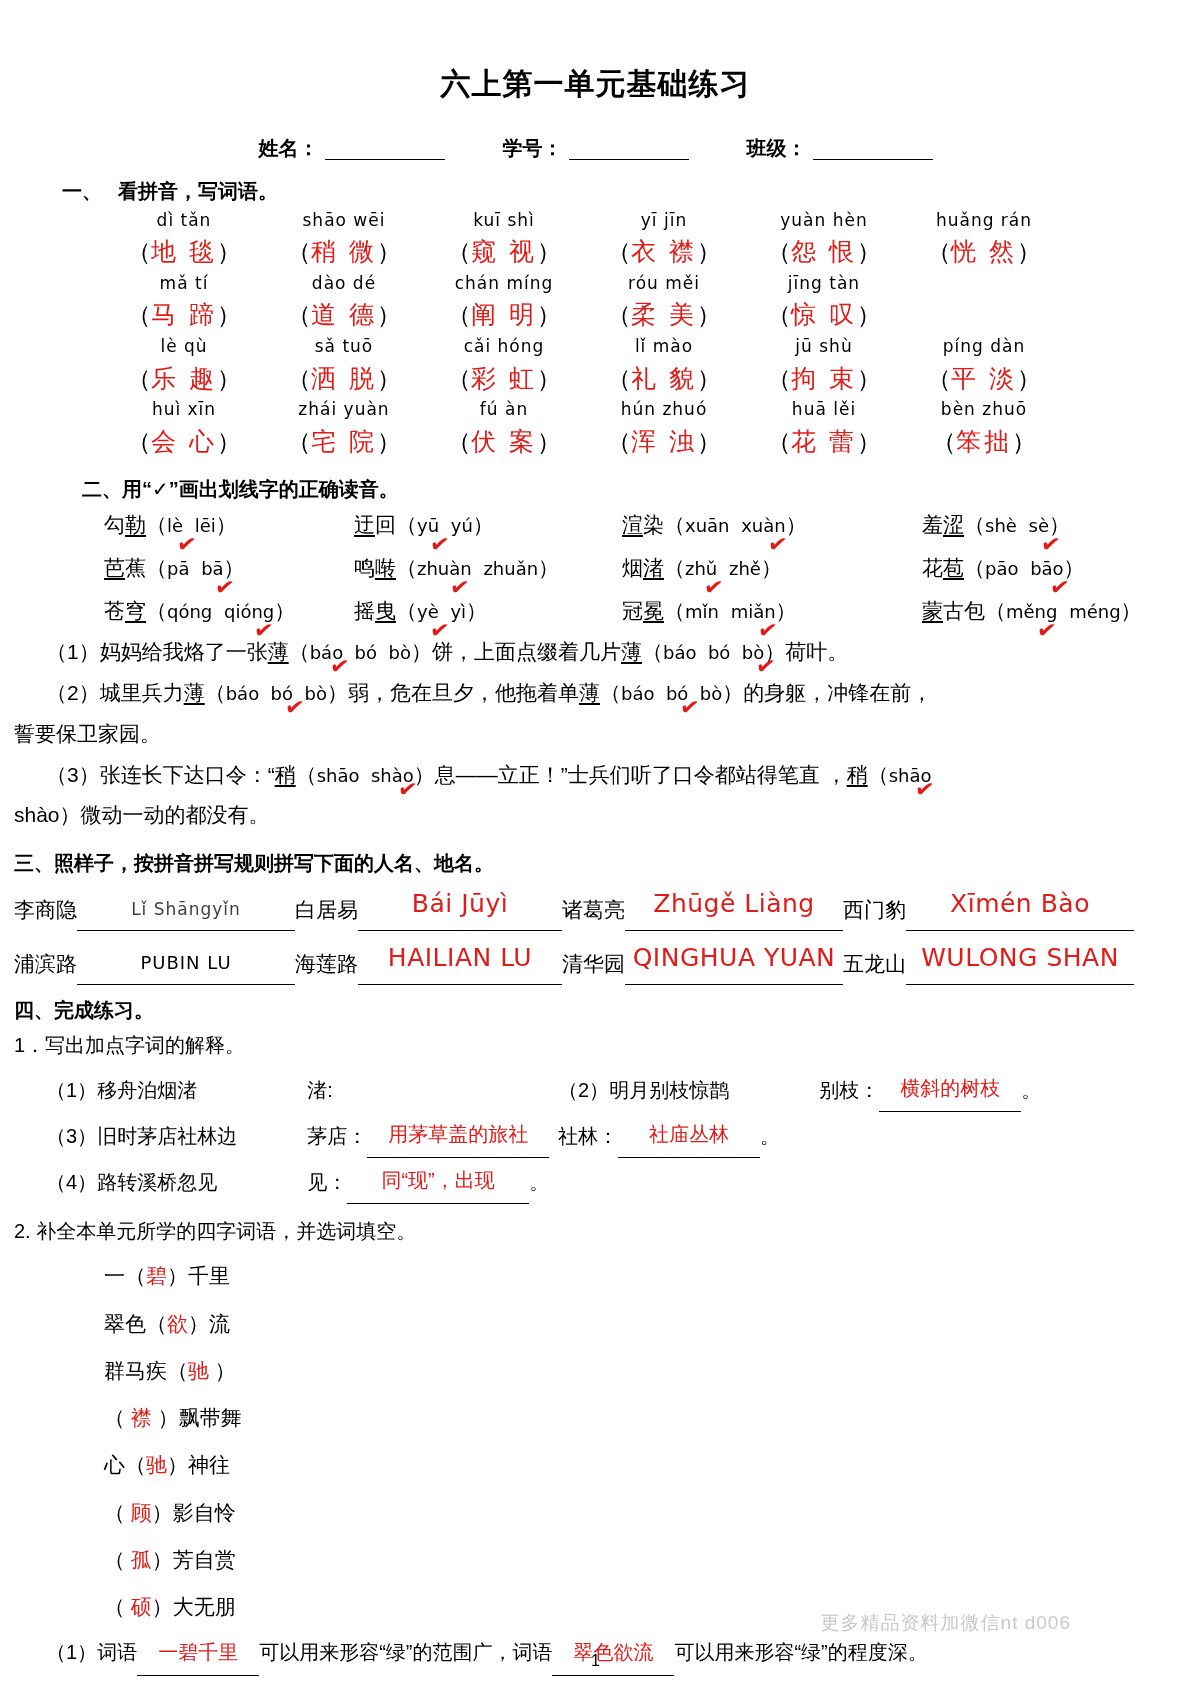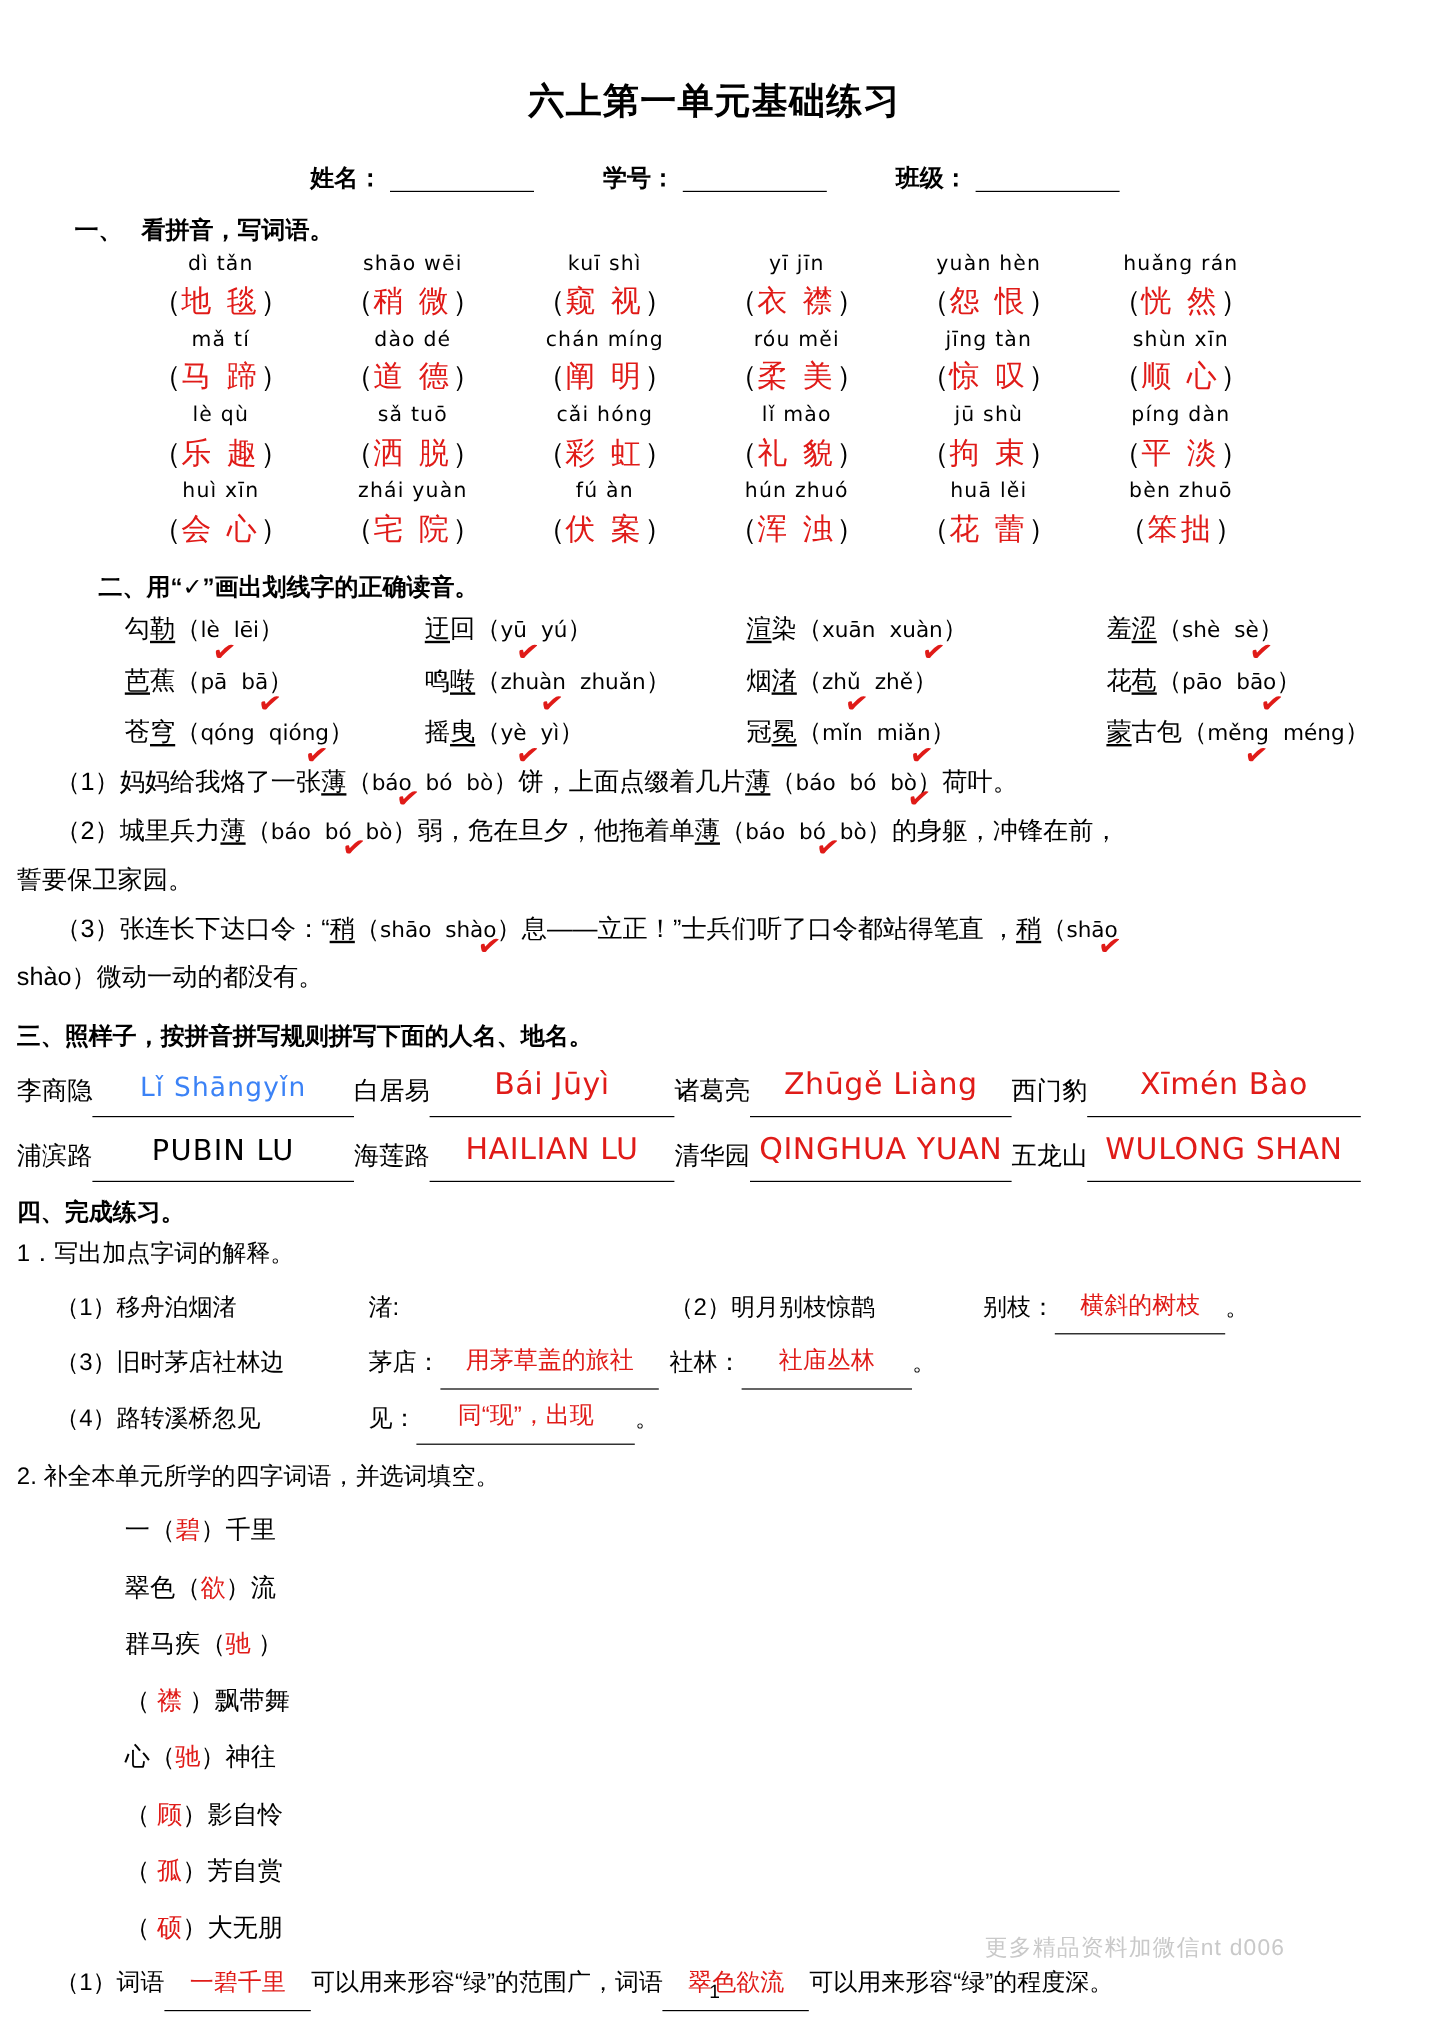--- a/index.html
+++ b/index.html
@@ -48,23 +48,23 @@
   .para{font-size:21px;line-height:1.95;padding-left:46px;padding-right:42px;position:relative;}
   .para.cont{padding-left:14px;}
 
   
   .s3row{display:flex;align-items:flex-end;padding-left:14px;font-size:21px;line-height:2.0;margin-top:2px;}
   .s3cell{display:flex;align-items:flex-end;white-space:nowrap;}
   .ublank{
     display:inline-block;border-bottom:1.6px solid #000;text-align:center;
     font-family:"DejaVu Sans",sans-serif;padding:0 4px 1px 4px;
   }
-  .hand-sm{font-size:22px;letter-spacing:1px;color:#3b82f6;}
+  .hand-sm{font-size:17px;letter-spacing:1px;color:#404040;}
   .hand-red{font-size:25px;color:#e01b18;letter-spacing:0.5px;}
-  .hand-blk{font-size:24px;letter-spacing:1px;color:#000;}
+  .hand-blk{font-size:18px;letter-spacing:1px;color:#000;}
   .s4sub{font-size:20px;line-height:2.1;padding-left:14px;}
   .qrow{display:flex;font-size:20px;line-height:2.2;padding-left:46px;align-items:flex-end;}
   .qtext{white-space:nowrap;}
   .ansblank{
     display:inline-block;border-bottom:1.5px solid #000;
     color:#e01b18;text-align:center;padding:0 3px 1px 3px;white-space:nowrap;
   }
   .idiomrow{display:flex;padding-left:104px;font-size:21px;line-height:2.25;flex-direction:column;}
   .idiomcell{width:196px;white-space:nowrap;}
   .idiomcell .ans{color:#e01b18;}
@@ -140,24 +140,20 @@
           <div class="wd"><span class="par">（</span><span class="ans">阐 明</span><span class="par">）</span></div>
         </div>
         <div class="pycell">
           <div class="py">róu měi</div>
           <div class="wd"><span class="par">（</span><span class="ans">柔 美</span><span class="par">）</span></div>
         </div>
         <div class="pycell">
           <div class="py">jīng tàn</div>
           <div class="wd"><span class="par">（</span><span class="ans">惊 叹</span><span class="par">）</span></div>
         </div>
-        <div class="pycell">
-          <div class="py">shùn xīn</div>
-          <div class="wd"><span class="par">（</span><span class="ans">顺 心</span><span class="par">）</span></div>
-        </div>
       </div>
       <div class="pyrow">
         <div class="pycell">
           <div class="py">lè qù</div>
           <div class="wd"><span class="par">（</span><span class="ans">乐 趣</span><span class="par">）</span></div>
         </div>
         <div class="pycell">
           <div class="py">sǎ tuō</div>
           <div class="wd"><span class="par">（</span><span class="ans">洒 脱</span><span class="par">）</span></div>
         </div>

